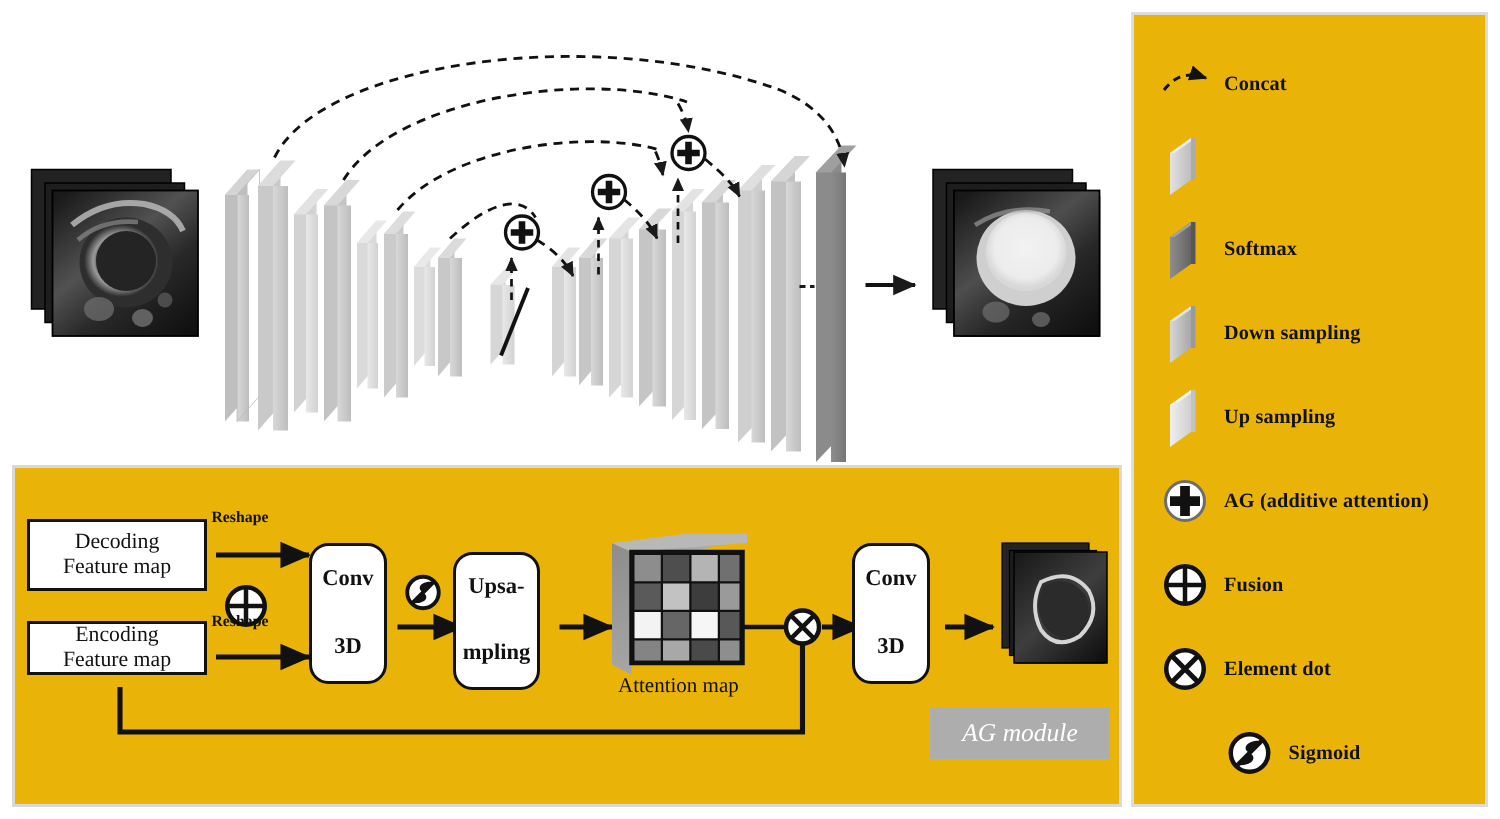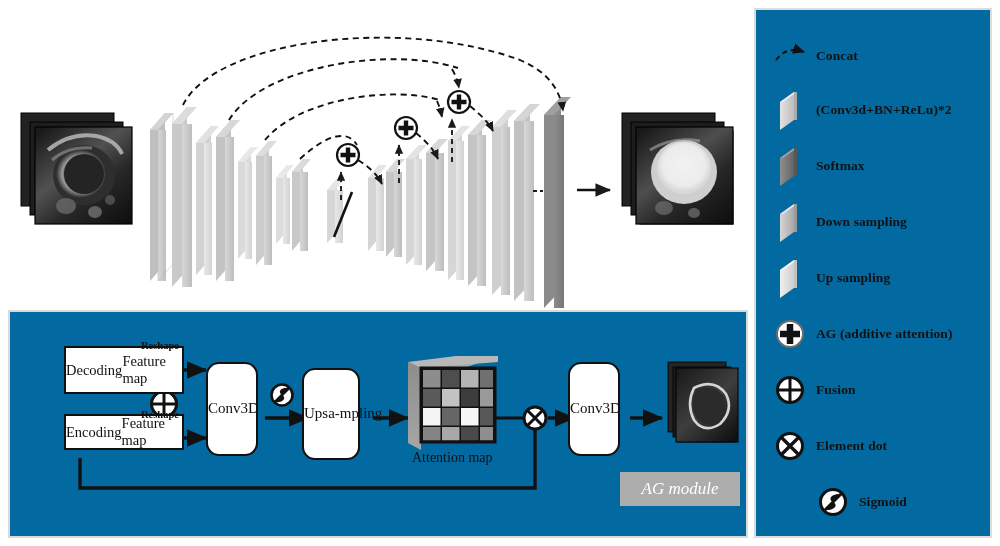--- a/index.html
+++ b/index.html
@@ -1,21 +1,21 @@
 <!DOCTYPE html>
 <html><head>
 <meta charset="utf-8">
 <style>
   html,body{margin:0;padding:0;background:#ffffff;}
   body{width:1000px;height:546px;position:relative;overflow:hidden;
        font-family:"Liberation Serif","DejaVu Serif",serif;}
   .root{position:absolute;left:0;top:0;width:1000px;height:546px;}
 
   
-  .panel{position:absolute;box-sizing:border-box;background:#0369a1;}
+  .panel{position:absolute;box-sizing:border-box;background:#eab308;}
   #ag-panel{left:8px;top:310px;width:740px;height:228px;border:2px solid #d9d9d9;}
   #legend-panel{left:754px;top:8px;width:238px;height:530px;border:2px solid #dcdcdc;}
 
   
   .legend-row{position:absolute;left:0;width:238px;height:44px;}
   .legend-icon{position:absolute;left:14px;top:0;width:56px;height:44px;}
   .legend-label{position:absolute;left:60px;top:0;width:176px;height:44px;
      display:flex;align-items:center;font-size:13.5px;font-weight:bold;color:#111;
      font-family:"Liberation Serif","DejaVu Serif",serif;letter-spacing:.1px;}
 
@@ -23,30 +23,30 @@
   .abs{position:absolute;}
   svg{display:block;overflow:visible;}
 
   
   #ag-module-tag{position:absolute;left:620px;top:472px;width:120px;height:34px;
      background:#adadad;display:flex;align-items:center;justify-content:center;
      color:#ffffff;font-size:17px;font-family:"Liberation Serif","DejaVu Serif",serif;font-style:italic;}
 
   
   .pbox{position:absolute;box-sizing:border-box;border:2px solid #111;
-        border-radius:13px;background:#fff;display:flex;flex-direction:row;
+        border-radius:13px;background:#fff;display:flex;flex-direction:column;
         align-items:center;justify-content:space-around;
-        font-size:15px;color:#111;font-family:"Liberation Serif","DejaVu Serif",serif;}
+        font-size:15px;color:#111;font-family:"Liberation Serif","DejaVu Serif",serif;font-weight:bold;}
   .pbox span{display:block;line-height:1.05;}
 
   
   .fbox{position:absolute;box-sizing:border-box;border:2.5px solid #111;
-        background:#fff;display:flex;flex-direction:row;align-items:center;
+        background:#fff;display:flex;flex-direction:column;align-items:center;
         justify-content:center;font-size:14.5px;color:#111;line-height:1.15;
-        font-family:"Liberation Serif","DejaVu Serif",serif;margin-left:46px;}
+        font-family:"Liberation Serif","DejaVu Serif",serif;}
 
   .smalltxt{position:absolute;font-size:10.5px;font-weight:bold;color:#111;
         font-family:"Liberation Serif","DejaVu Serif",serif;}
   .captxt{position:absolute;font-size:14px;color:#111;
         font-family:"Liberation Serif","DejaVu Serif",serif;}
 </style>
 </head>
 <body>
 
 <div class="root">
@@ -435,21 +435,20 @@
             <linearGradient id="lg1" x1="0" y1="0" x2="1" y2="0">
               <stop offset="0%" stop-color="#e2e2e2"></stop>
                 <stop offset="100%" stop-color="#bdbdbd"></stop>
             </linearGradient>
           </defs>
           <path d="M10 14 L24 4 L24 32 L10 42 Z" fill="url(#lg1)"></path>
           <path d="M10 14 L24 4 L27 4 L13 14 Z" fill="#ececec"></path>
           <rect x="24" y="4" width="3" height="28" fill="#ababab"></rect>
         </svg>
       </div>
-      <div class="legend-label">(Conv3d+BN+ReLu)*2</div>
     </div>
 
     <div class="legend-row" style="top:134px;">
       <div class="legend-icon">
         <svg width="56" height="44" viewBox="0 0 56 44">
           <defs>
             <linearGradient id="lg2" x1="0" y1="0" x2="1" y2="0">
               <stop offset="0%" stop-color="#8e8e8e"></stop>
                 <stop offset="100%" stop-color="#646464"></stop>
             </linearGradient>

